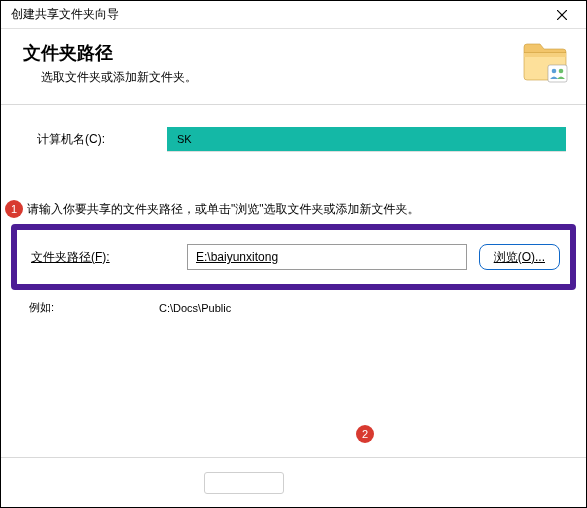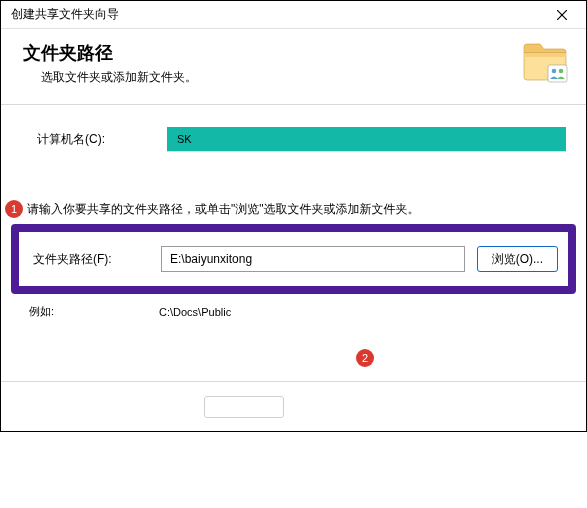--- a/index.html
+++ b/index.html
@@ -5,21 +5,21 @@
   * { box-sizing: border-box; }
   html, body { margin: 0; padding: 0; }
   body {
     font-family: "Microsoft YaHei", "Segoe UI", Tahoma, sans-serif;
     font-size: 12px;
     background: #fff;
     color: #000;
   }
   .window {
     width: 587px;
-    height: 432px;
+    height: 508px;
     border: 1px solid #000;
     background: #fff;
     position: relative;
     display: flex;
     flex-direction: column;
   }
   .titlebar {
     height: 28px;
     display: flex;
     align-items: center;
@@ -84,47 +84,49 @@
     width: 18px; height: 18px;
     border-radius: 50%;
     color: #fff;
     font-size: 11px;
     display: flex; align-items: center; justify-content: center;
     background: #d83a30;
     flex-shrink: 0;
     margin-right: 4px;
   }
   .redbox {
-    border: 8px solid #4c1d95;
+    border: 6px solid #4c1d95;
     border-radius: 4px;
     padding: 14px 10px;
     margin-left: -14px;
     margin-right: -10px;
     display: flex;
     align-items: center;
     gap: 12px;
+    text-decoration: underline;
   }
   .redbox .label { width: 120px; font-size: 12px; padding-left: 4px; }
   .path-input {
     flex: 1;
     height: 26px;
     border: 1px solid #9a9a9a;
     padding: 2px 8px;
     font-size: 12px;
     font-family: inherit;
     outline: none;
+    margin-left: 28px;
   }
   .browse-btn {
     height: 26px;
     padding: 0 14px;
     border: 1px solid #1068c9;
     background: #fff;
     color: #000;
     font-size: 12px;
-    border-radius: 3px;
+    border-radius: 8px;
     cursor: pointer;
     font-family: inherit;
   }
   .example-row {
     display: flex;
     margin-top: 10px;
     font-size: 11px;
     align-items: center;
   }
   .example-row .label { width: 134px; padding-left: 4px; }

